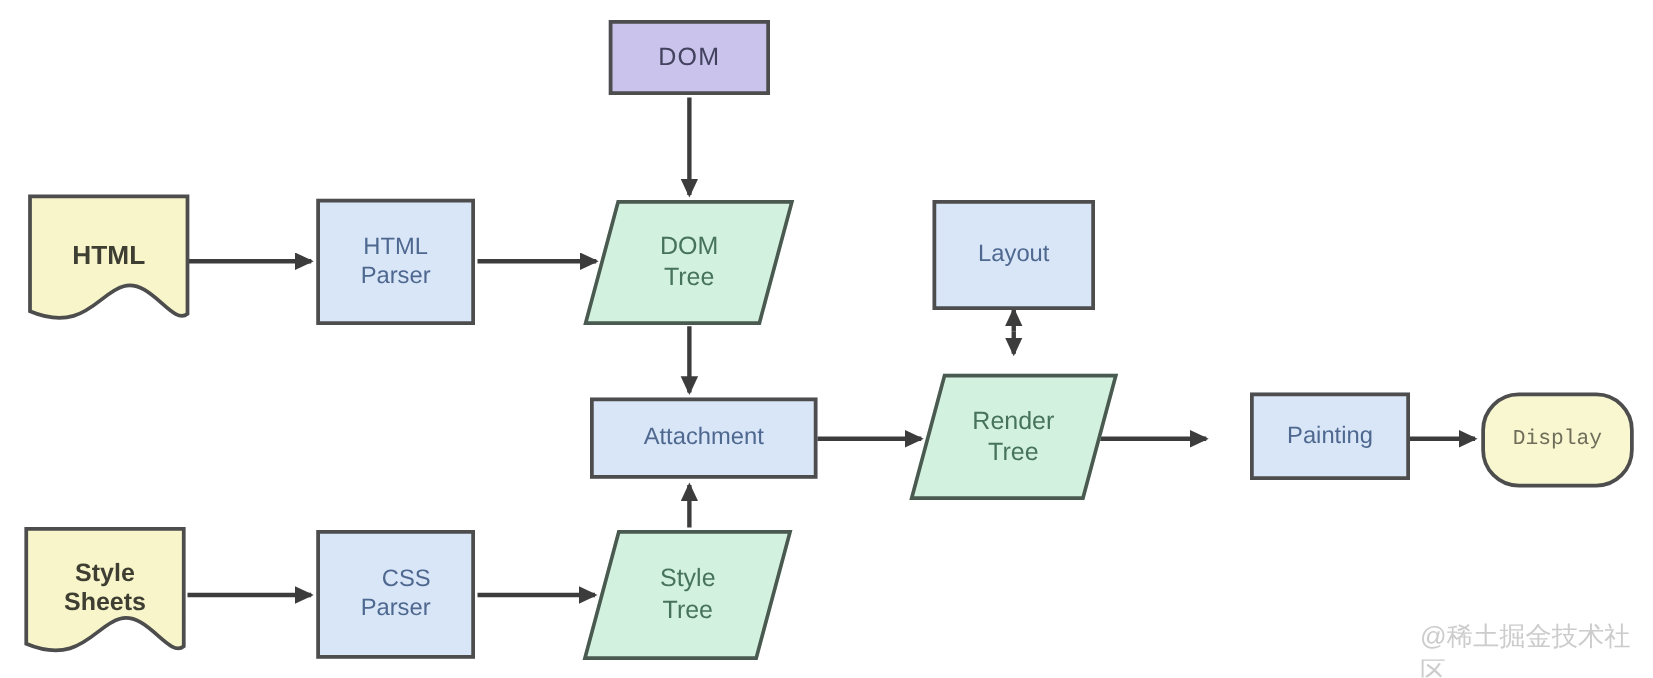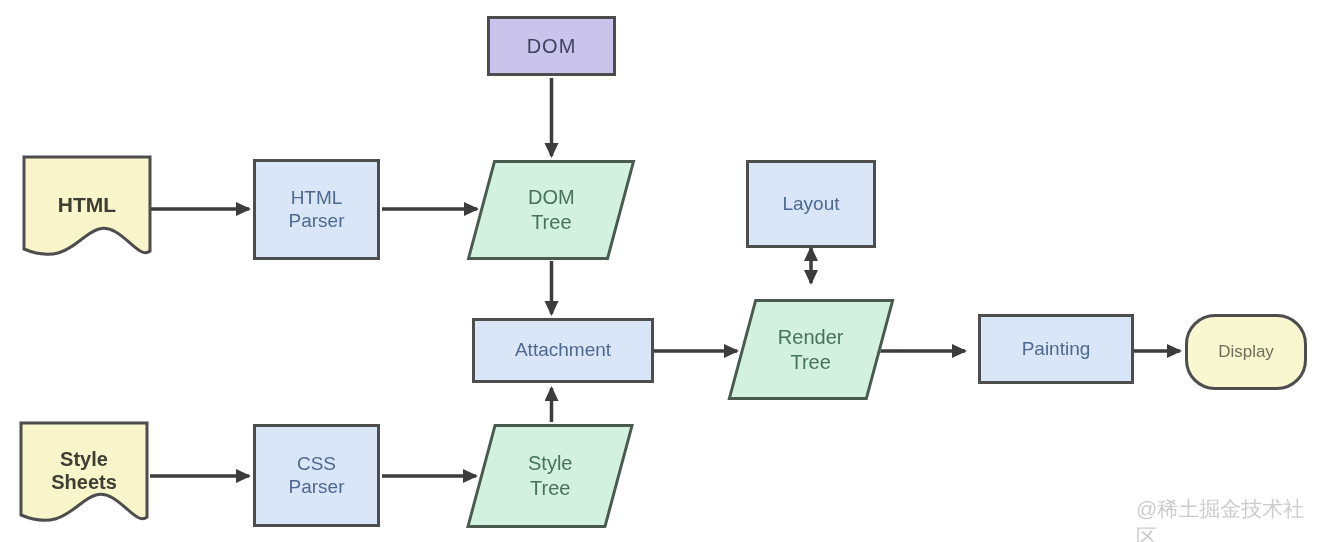--- a/index.html
+++ b/index.html
@@ -26,21 +26,21 @@
          background:var(--tree-fill);transform:skewX(-15deg);z-index:2;
          display:flex;align-items:center;justify-content:center;}
   .pgram .unskew{transform:skewX(15deg);color:var(--tree-text);font-size:20px;
          text-align:center;white-space:pre-line;line-height:1.25;}
   .docshape{position:absolute;z-index:2;}
   .docshape svg path{fill:var(--doc-fill);stroke:var(--border);stroke-width:3;}
   .doclabel{position:absolute;z-index:3;display:flex;align-items:center;justify-content:center;
          text-align:center;white-space:pre-line;line-height:1.15;
          color:var(--doc-text);font-weight:bold;font-size:21px;}
   .display{background:var(--display-fill);color:var(--display-text);
-         border-radius:30px;font-size:17px;}
+         border-radius:30px;font-size:17px;font-family:Liberation Mono, monospace;}
   .watermark{position:absolute;z-index:3;color:var(--watermark-color);font-size:21px;}
 </style>
 </head>
 <body>
 
 <div class="canvas">
 
   <svg class="arrow-layer" width="1322" height="542" viewBox="0 0 1322 542">
     <defs>
       <marker id="ah" markerUnits="userSpaceOnUse" markerWidth="18" markerHeight="16" refX="13" refY="7" orient="auto">
@@ -80,33 +80,33 @@
 
   <div class="node process" style="left:472px;top:318px;width:182px;height:65px;">Attachment</div>
 
   <div class="node process" style="left:746px;top:160px;width:130px;height:88px;">Layout</div>
 
   <div class="pgram" style="left:741px;top:299px;width:140px;height:101px;">
     <span class="unskew">Render
 Tree</span>
   </div>
 
-  <div class="node process" style="left:978px;top:314px;width:156px;height:70px;">Painting</div>
+  <div class="node process" style="left:1000px;top:314px;width:128px;height:70px;">Painting</div>
 
   <div class="node display" style="left:1185px;top:314px;width:122px;height:76px;">Display</div>
 
   <div class="docshape" style="left:19px;top:421px;">
     <svg width="130" height="112" viewBox="0 0 130 112">
       <path d="M2,2 L128,2 L128,96 C116,106 99,68 77,74 C57,79 45,112 2,94 Z"></path>
     </svg>
   </div>
   <div class="doclabel" style="left:19px;top:421px;width:130px;height:100px;font-size:20px;">Style
 Sheets</div>
 
-  <div class="node process" style="left:253px;top:424px;width:127px;height:103px;">CSS
+  <div class="node process" style="left:253px;top:424px;width:127px;height:103px;text-align:right;">CSS
 Parser</div>
 
   <div class="pgram" style="left:480px;top:424px;width:140px;height:104px;">
     <span class="unskew">Style
 Tree</span>
   </div>
 
   <div class="watermark" style="left:1136px;top:495px;">@稀土掘金技术社区</div>
 
 </div>

